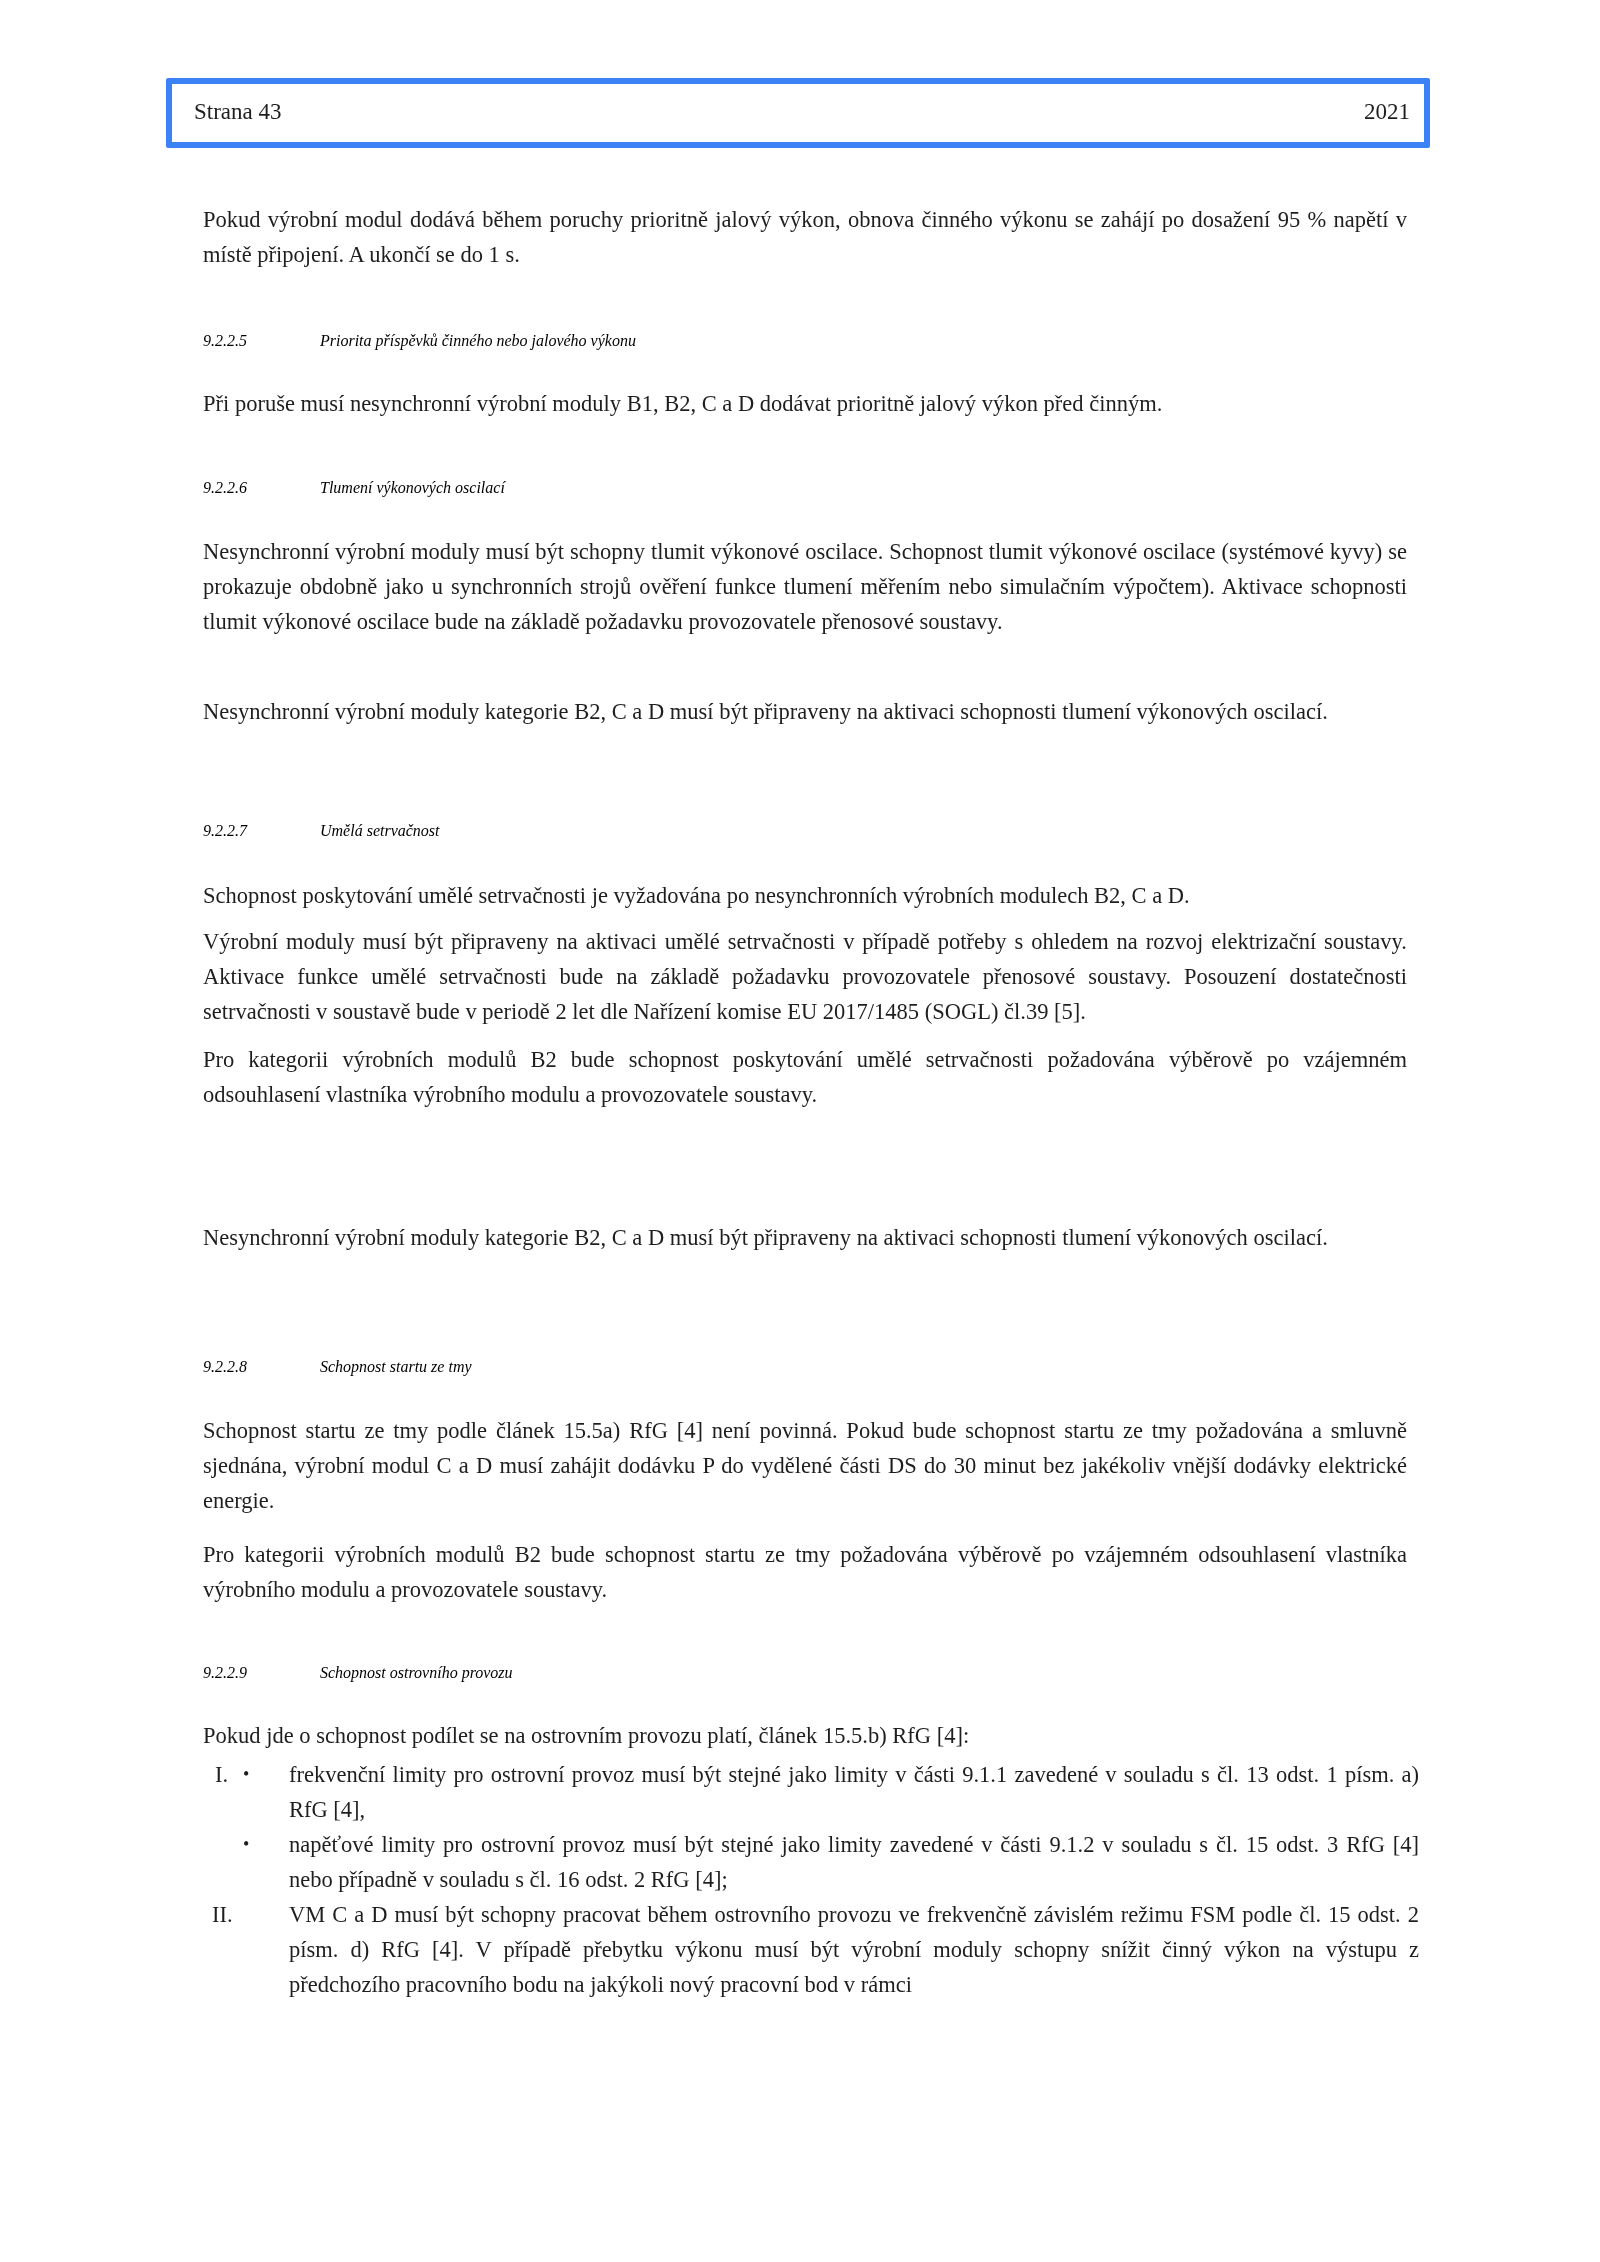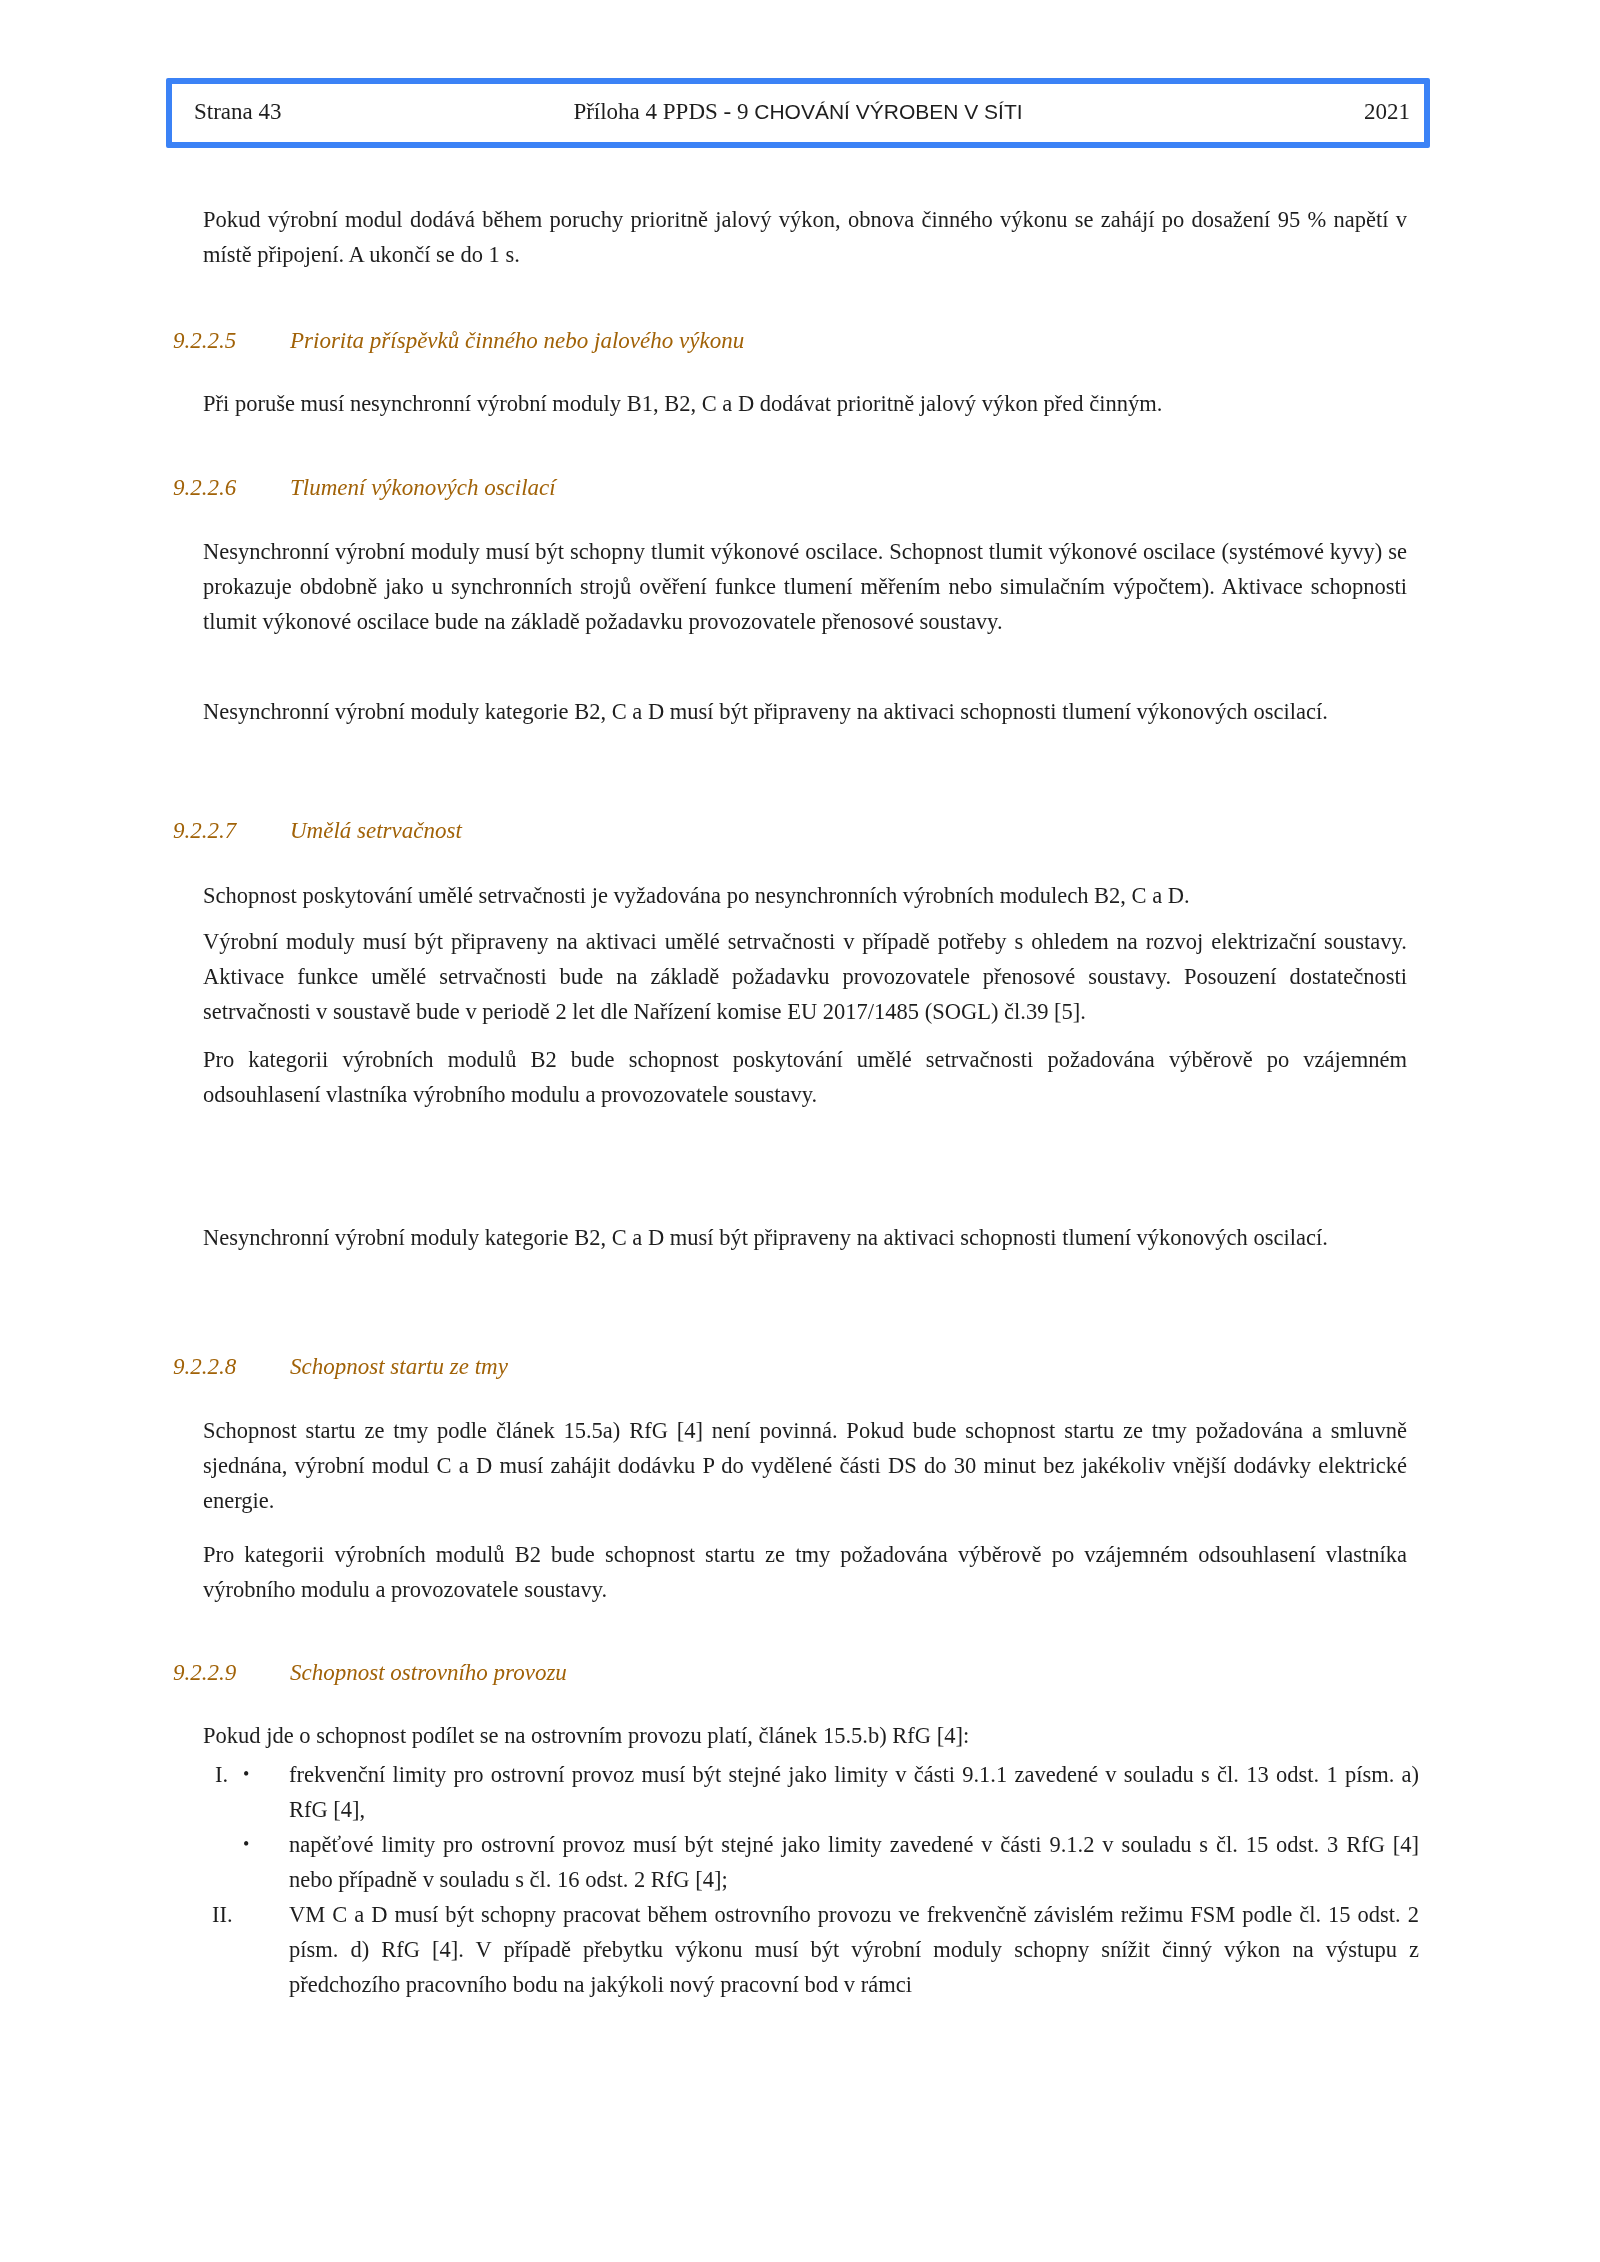--- a/index.html
+++ b/index.html
@@ -10,36 +10,35 @@
                 border: 6px solid #3b82f6; border-radius: 2px; }
   .header-box .left { position: absolute; left: 22px; top: 15px; font-size: 23px; }
   .header-box .center { position: absolute; left: 0; right: 0; top: 15px; text-align: center; font-size: 23px; }
   .header-box .center .sans { font-family: "Liberation Sans", "DejaVu Sans", sans-serif; font-size: 21px; }
   .header-box .right { position: absolute; right: 14px; top: 15px; font-size: 23px; }
 
   .block { position: absolute; left: 191px; width: 1228px; font-size: 22.5px; line-height: 35px;
            text-align: justify; }
   .block p { margin: 12px; }
 
-  .heading { position: absolute; left: 173px; font-size: 23px; font-style: italic; line-height: 30px; color: #a16207; }
+  .heading { position: absolute; left: 203px; font-size: 16px; font-style: italic; line-height: 30px; color: #000000; }
   .heading .num { display: inline-block; width: 117px; }
 
   .list { position: absolute; left: 191px; width: 1228px; font-size: 22.5px; line-height: 35px; }
   .list-item { position: relative; padding-left: 98px; text-align: justify; }
   .list-item .marker { position: absolute; top: 0; }
   .list-item.roman .marker { left: 24px; }
   .list-item.roman2 .marker { left: 21px; }
   .list-item.bullet .marker { left: 52px; font-size: 18px; }
 </style>
 </head>
 <body>
 
 <div class="header-box">
   <span class="left">Strana 43</span>
-  <span class="center"><span>Příloha 4 PPDS - 9 </span><span class="sans">CHOVÁNÍ VÝROBEN V SÍTI</span></span>
   <span class="right">2021</span>
 </div>
 
 <div class="block" style="top:190px;">
   <p>Pokud výrobní modul dodává během poruchy prioritně jalový výkon, obnova činného výkonu se zahájí po dosažení 95 % napětí v místě připojení. A ukončí se do 1 s.</p>
 </div>
 
 <div class="heading" style="top:326px;">
   <span class="num">9.2.2.5</span><span>Priorita příspěvků činného nebo jalového výkonu</span>
 </div>

